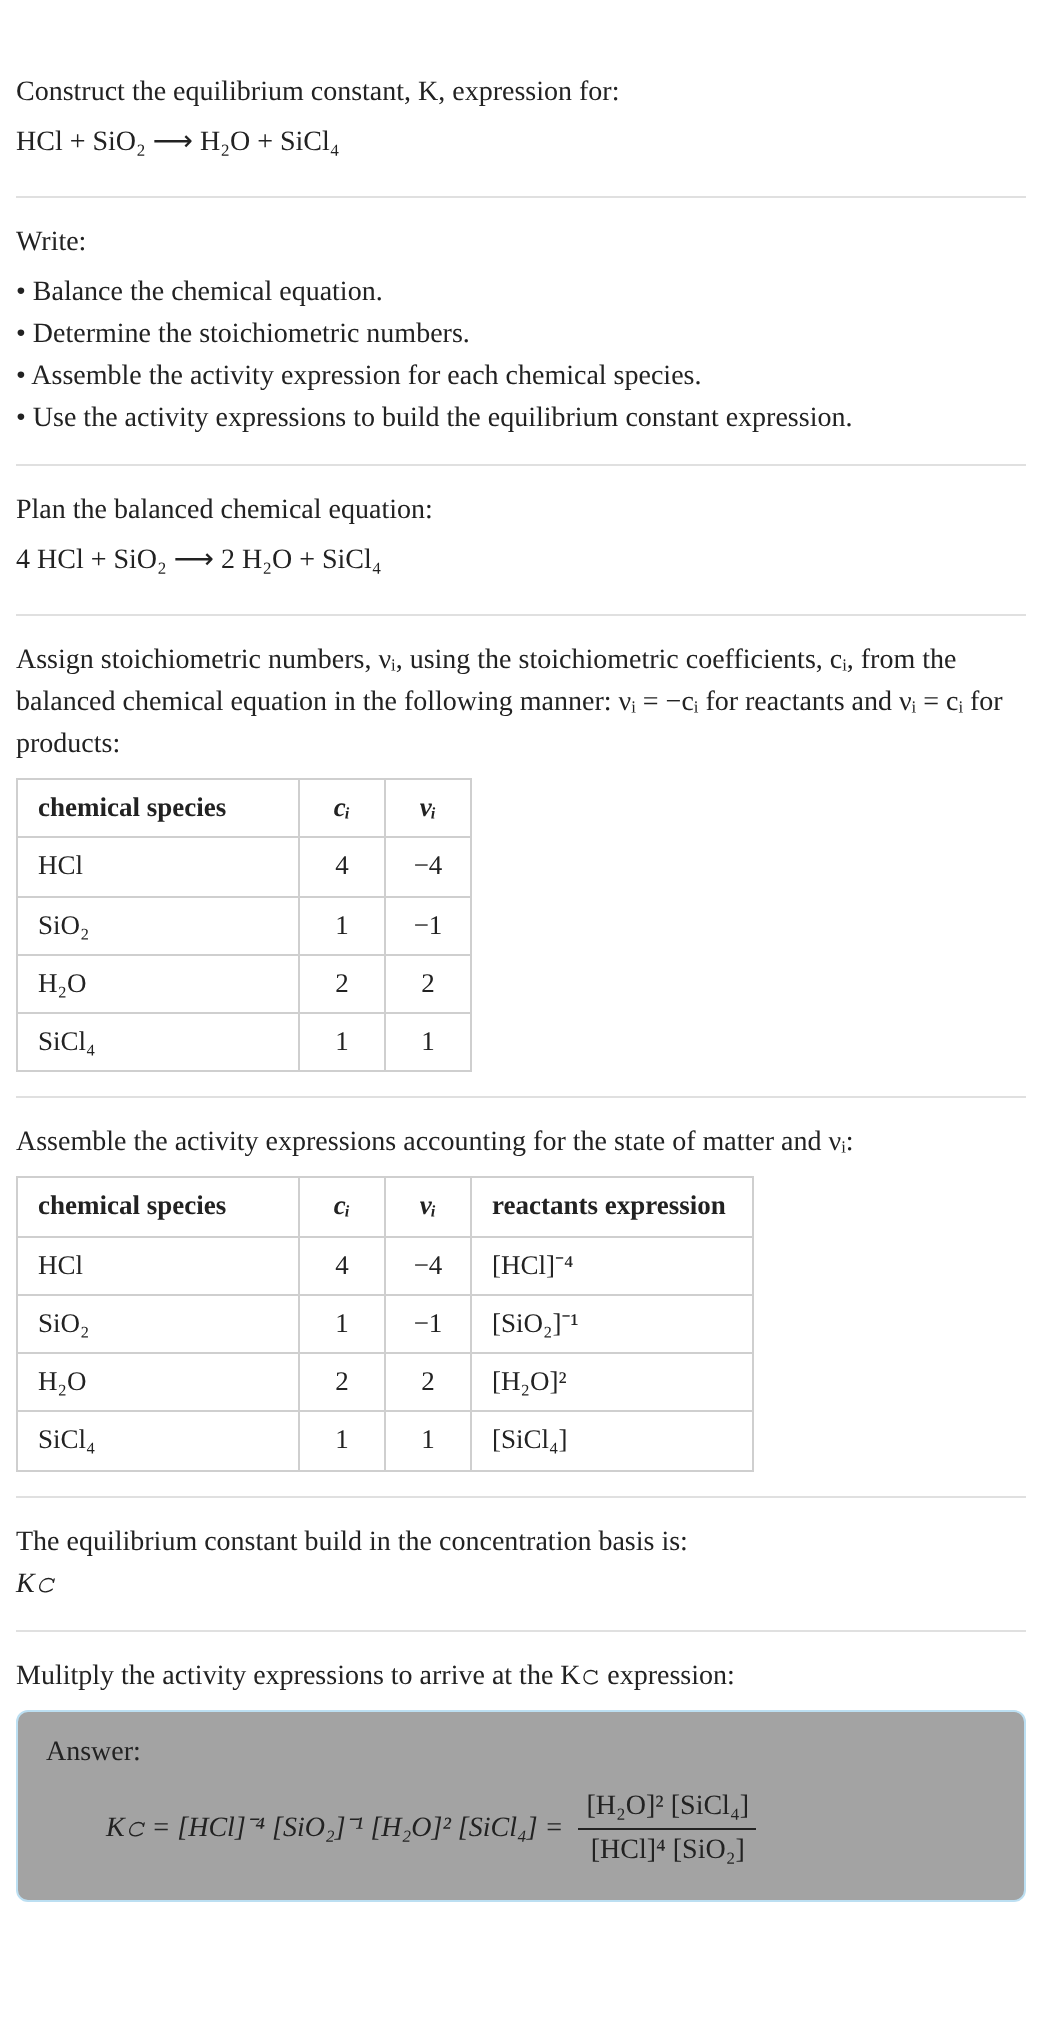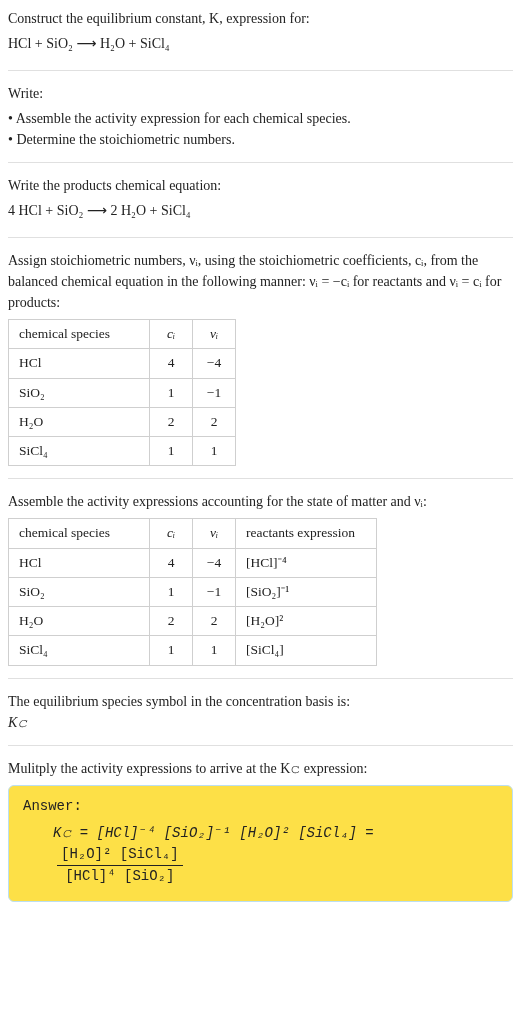--- a/index.html
+++ b/index.html
@@ -7,20 +7,21 @@
     padding: 0;
     background: #fff;
     font-family: Georgia, "Times New Roman", serif;
     color: #222;
     font-size: 14px;
     line-height: 1.5;
     width: 525px;
   }
   .page {
     padding: 8px 12px 20px 8px;
+    margin-top: 28px;
   }
   .section {
     border-bottom: 1px solid #e0e0e0;
     padding-bottom: 12px;
     margin-bottom: 12px;
   }
   .section:last-of-type {
     border-bottom: none;
   }
   .eqn {
@@ -40,38 +41,37 @@
     font-size: 13.5px;
   }
   table.data th, table.data td {
     border: 1px solid #cfcfcf;
     padding: 4px 10px;
     text-align: center;
     min-width: 22px;
     background: #fff;
   }
   table.data th {
-    font-weight: normal;
+    font-weight: bold;
     color: #222;
   }
   table.data td.species, table.data th.species {
     text-align: left;
     min-width: 120px;
   }
   table.data td.act, table.data th.act {
     text-align: left;
     min-width: 120px;
   }
   .answer-box {
     border: 1px solid #bcdff2;
-    background: #fde047;
+    background: #a3a3a3;
     border-radius: 6px;
     padding: 10px 14px 14px 14px;
     margin-top: 6px;
-    font-family: Liberation Mono, monospace;
   }
   .answer-label {
     margin-bottom: 6px;
   }
   .ans-inline {
     display: inline-block;
     vertical-align: middle;
   }
   .frac {
     display: inline-block;
@@ -98,27 +98,29 @@
   <div class="section">
     <div>
       <span>Construct the equilibrium constant, K, expression for:</span>
     </div>
     <div class="eqn">HCl + SiO₂  ⟶  H₂O + SiCl₄</div>
   </div>
 
   <div class="section plan">
     <div>Write:</div>
     <ul>
+      <li>Balance the chemical equation.</li>
+      <li>Determine the stoichiometric numbers.</li>
       <li>Assemble the activity expression for each chemical species.</li>
-      <li>Determine the stoichiometric numbers.</li>
+      <li>Use the activity expressions to build the equilibrium constant expression.</li>
     </ul>
   </div>
 
   <div class="section">
-    <div>Write the products chemical equation:</div>
+    <div>Plan the balanced chemical equation:</div>
     <div class="eqn">4 HCl + SiO₂  ⟶  2 H₂O + SiCl₄</div>
   </div>
 
   <div class="section">
     <div>Assign stoichiometric numbers, νᵢ, using the stoichiometric coefficients, cᵢ, from the balanced chemical equation in the following manner: νᵢ = −cᵢ for reactants and νᵢ = cᵢ for products:</div>
     <table class="data">
       <tbody>
           <tr>
         <th class="species">chemical species</th>
         <th><span class="ital">cᵢ</span></th>
@@ -180,21 +182,21 @@
         <td class="species">SiCl₄</td>
         <td>1</td>
         <td>1</td>
         <td class="act">[SiCl₄]</td>
       </tr>
     </tbody>
       </table>
   </div>
 
   <div class="section">
-    <div>The equilibrium species symbol in the concentration basis is:</div>
+    <div>The equilibrium constant build in the concentration basis is:</div>
     <div class="ital">K𝚌</div>
   </div>
 
   <div class="section" style="border-bottom:none;">
     <div>Mulitply the activity expressions to arrive at the K𝚌 expression:</div>
     <div class="answer-box">
       <div class="answer-label">Answer:</div>
       <div style="padding-left:30px;">
         <span class="ans-inline ital">K𝚌 = [HCl]⁻⁴ [SiO₂]⁻¹ [H₂O]² [SiCl₄] = </span>
         <span class="frac">

